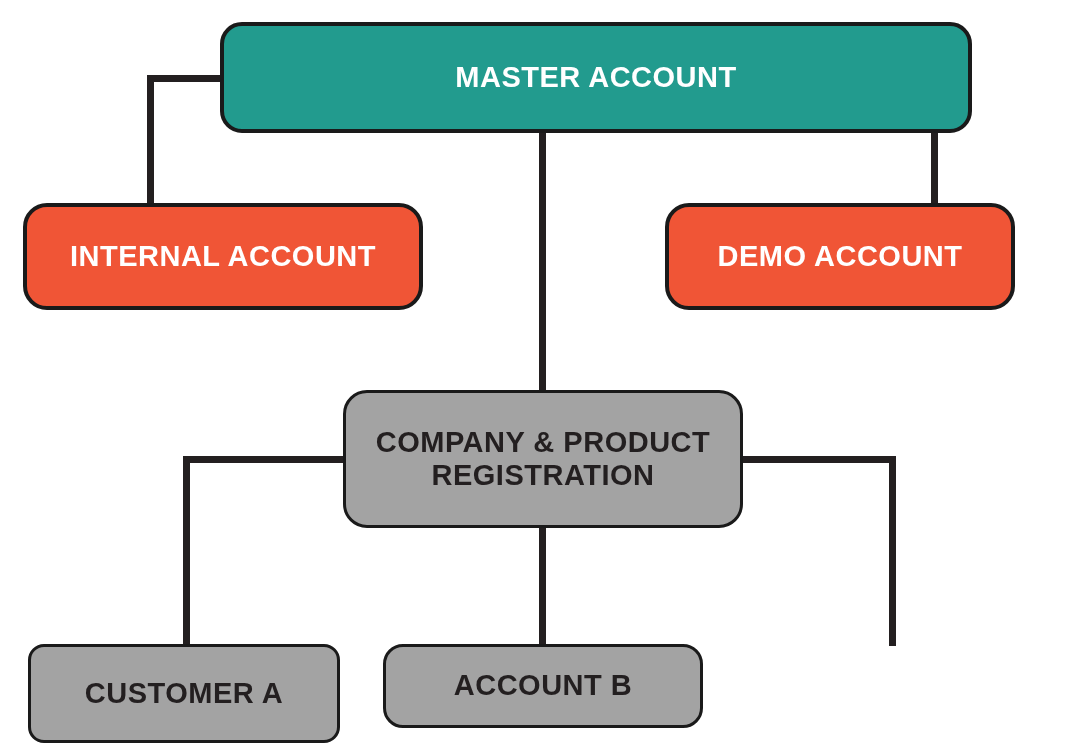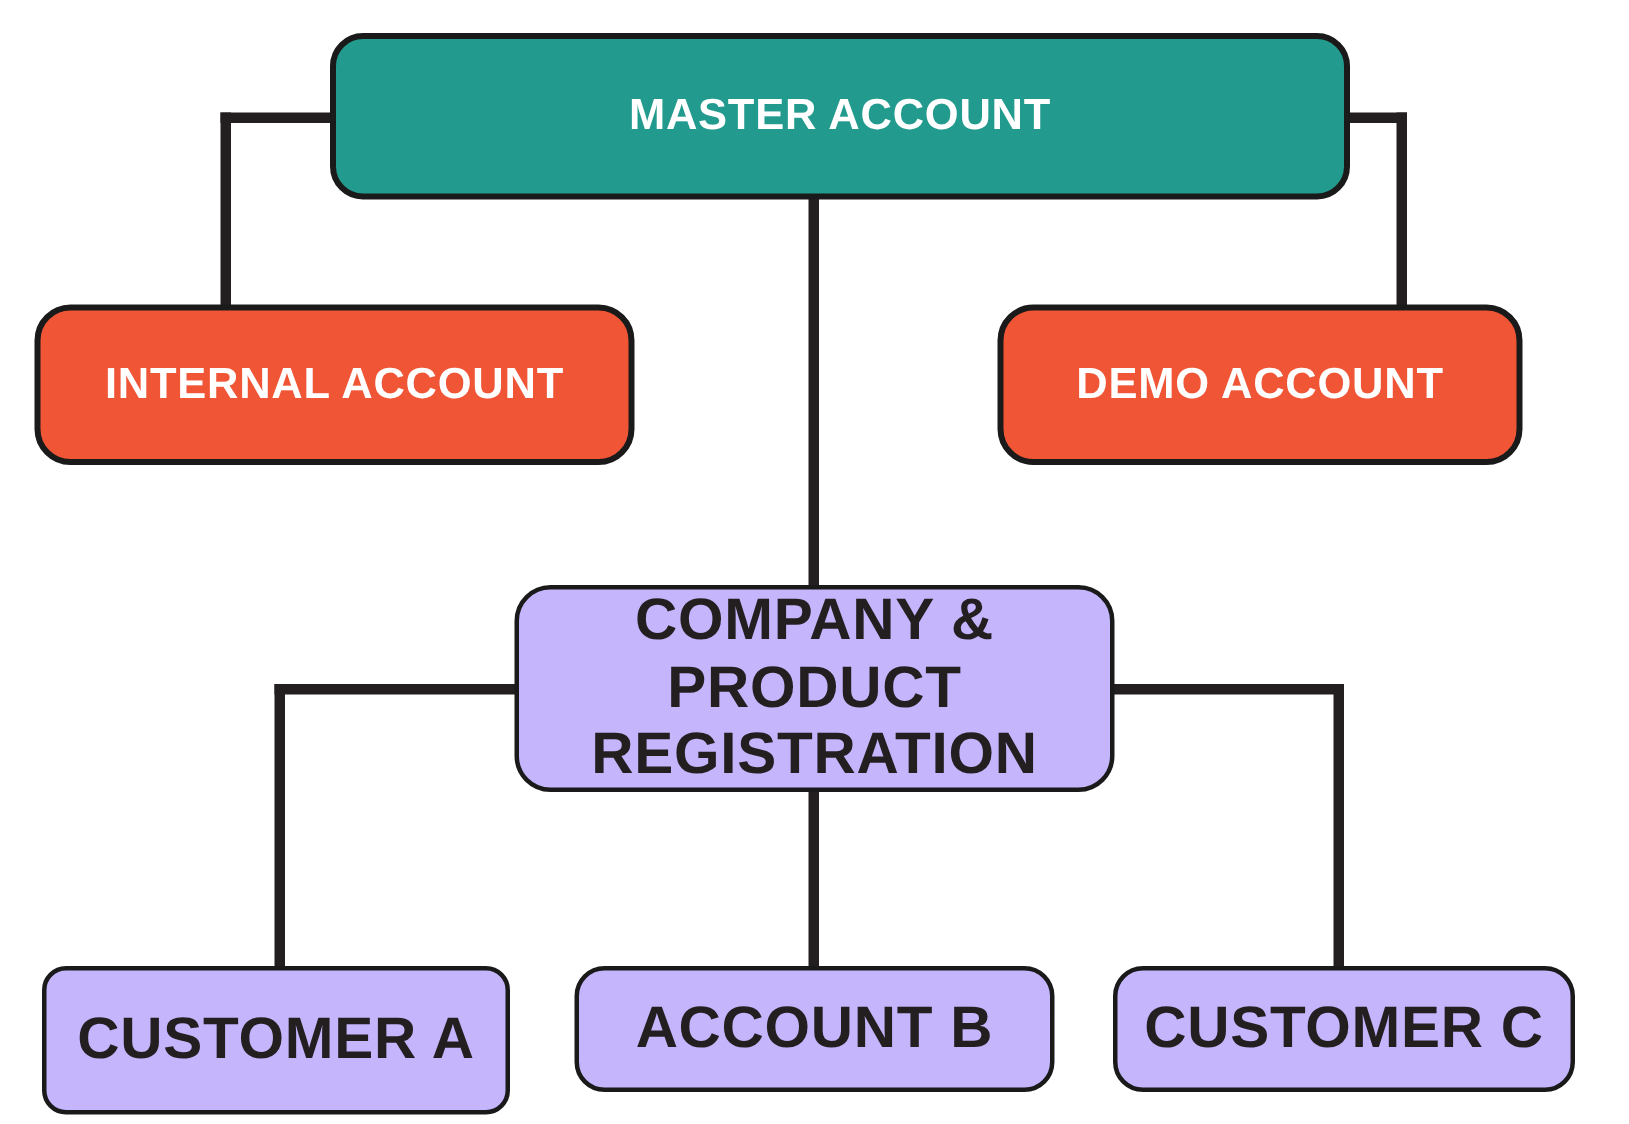--- a/index.html
+++ b/index.html
@@ -44,29 +44,29 @@
 
   .node-orange {
     background: #f05536;
     border: 4px solid #1a1a1a;
     border-radius: 24px;
     color: #ffffff;
     font-size: 29px;
   }
 
   .node-white {
-    background: #c4b5fd;
+    background: #a3a3a3;
     border: 3px solid #1a1a1a;
     border-radius: 24px;
     color: #231f20;
-    font-size: 39px;
+    font-size: 29px;
   }
 
   
-  .n-master       { left: 220px; top: 22px;  width: 680px; height: 111px; }
+  .n-master       { left: 220px; top: 22px;  width: 752px; height: 111px; }
   .n-internal     { left: 23px;  top: 203px; width: 400px; height: 107px; }
   .n-demo         { left: 665px; top: 203px; width: 350px; height: 107px; }
   .n-registration { left: 343px; top: 390px; width: 400px; height: 138px; padding: 0 14px; }
   .n-customer-a   { left: 28px;  top: 644px; width: 312px; height: 99px; border-radius: 16px; }
   .n-customer-b   { left: 383px; top: 644px; width: 320px; height: 84px; border-radius: 20px; }
   .n-customer-c   { left: 742px; top: 644px; width: 308px; height: 84px; border-radius: 20px; }
 
   
   .c-master-left-h   { left: 147px; top: 75px;  width: 76px;  height: 7px; }
   .c-master-left-v   { left: 147px; top: 75px;  width: 7px;   height: 130px; }
@@ -112,17 +112,14 @@
   </div>
 
   <div class="node node-white n-customer-a">
     <span>CUSTOMER A</span>
   </div>
 
   <div class="node node-white n-customer-b">
     <span>ACCOUNT B</span>
   </div>
 
-  <div class="node node-white n-customer-c">
-    <span>CUSTOMER C</span>
-  </div>
 
 </div>
 
 </body></html>

